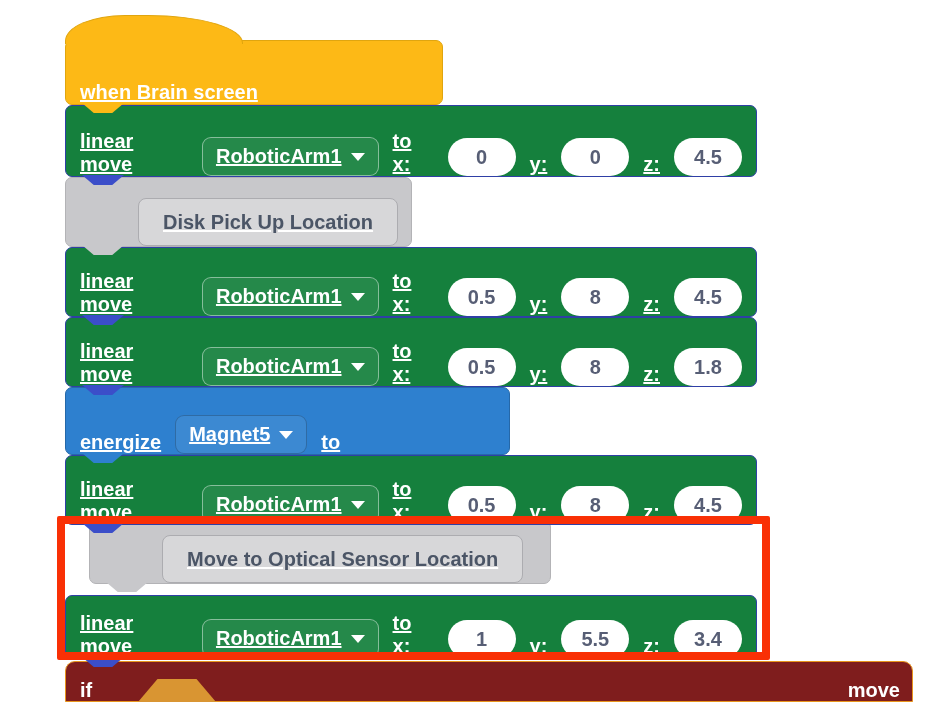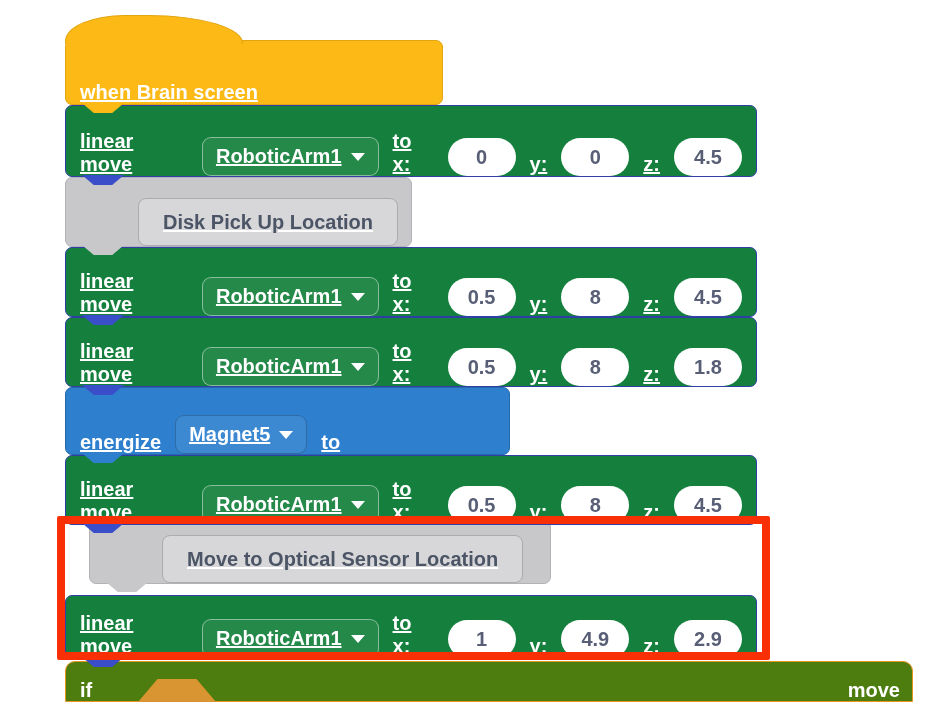--- a/index.html
+++ b/index.html
@@ -12,21 +12,21 @@
   .block{
     position:absolute;box-sizing:border-box;
     display:flex;align-items:flex-end;gap:14px;
     padding:0 14px;border-radius:7px;
     color:#fff;font-size:20px;font-weight:600;text-decoration:underline;
   }
   .blue{background:#15803d;border:1px solid #2F3FA6;}
   .lightblue{background:#2E80CF;border:1px solid #2568A9;}
   .yellow{background:#FDB916;border:1px solid #E0A50F;}
   .gray{background:#C8C8CB;border:1px solid #B3B3B6;}
-  .orange{background:#4d7c0f;border:1px solid #E8951D;border-radius:10px 10px 0 0;}
+  .orange{background:#7f1d1d;border:1px solid #E8951D;border-radius:10px 10px 0 0;}
   
   .tab{
     position:absolute;top:100%;margin-top:-1px;left:16px;
     width:42px;height:10px;
     clip-path:polygon(0 0,100% 0,72% 100%,28% 100%);
   }
   .tab.t-yellow{background:#FDB916;}
   .tab.t-blue{background:#3B4EC9;}
   .tab.t-lightblue{background:#2E80CF;}
   .tab.t-gray{background:#C8C8CB;}
@@ -169,23 +169,23 @@
 
 <div class="block blue zz4" style="left:65px;top:595px;width:692px;height:64px;">
   <span>linear move</span>
   <div class="dd">
     <span>RoboticArm1</span>
     <span class="caret"></span>
   </div>
   <span class="spacer">to x:</span>
   <div class="oval">1</div>
   <span>y:</span>
-  <div class="oval">4.9</div>
+  <div class="oval">5.5</div>
   <span>z:</span>
-  <div class="oval">2.9</div>
+  <div class="oval">3.4</div>
   <div class="tab t-blue"></div>
 </div>
 
 <div class="block orange zz2" style="left:65px;top:661px;width:848px;height:41px;padding:0;">
   <span class="iflabel" style="left:14px;">if</span>
   <div class="hexagon"></div>
   <span class="iflabel" style="right:12px;">move</span>
 </div>
 
 <div class="highlight"></div>

